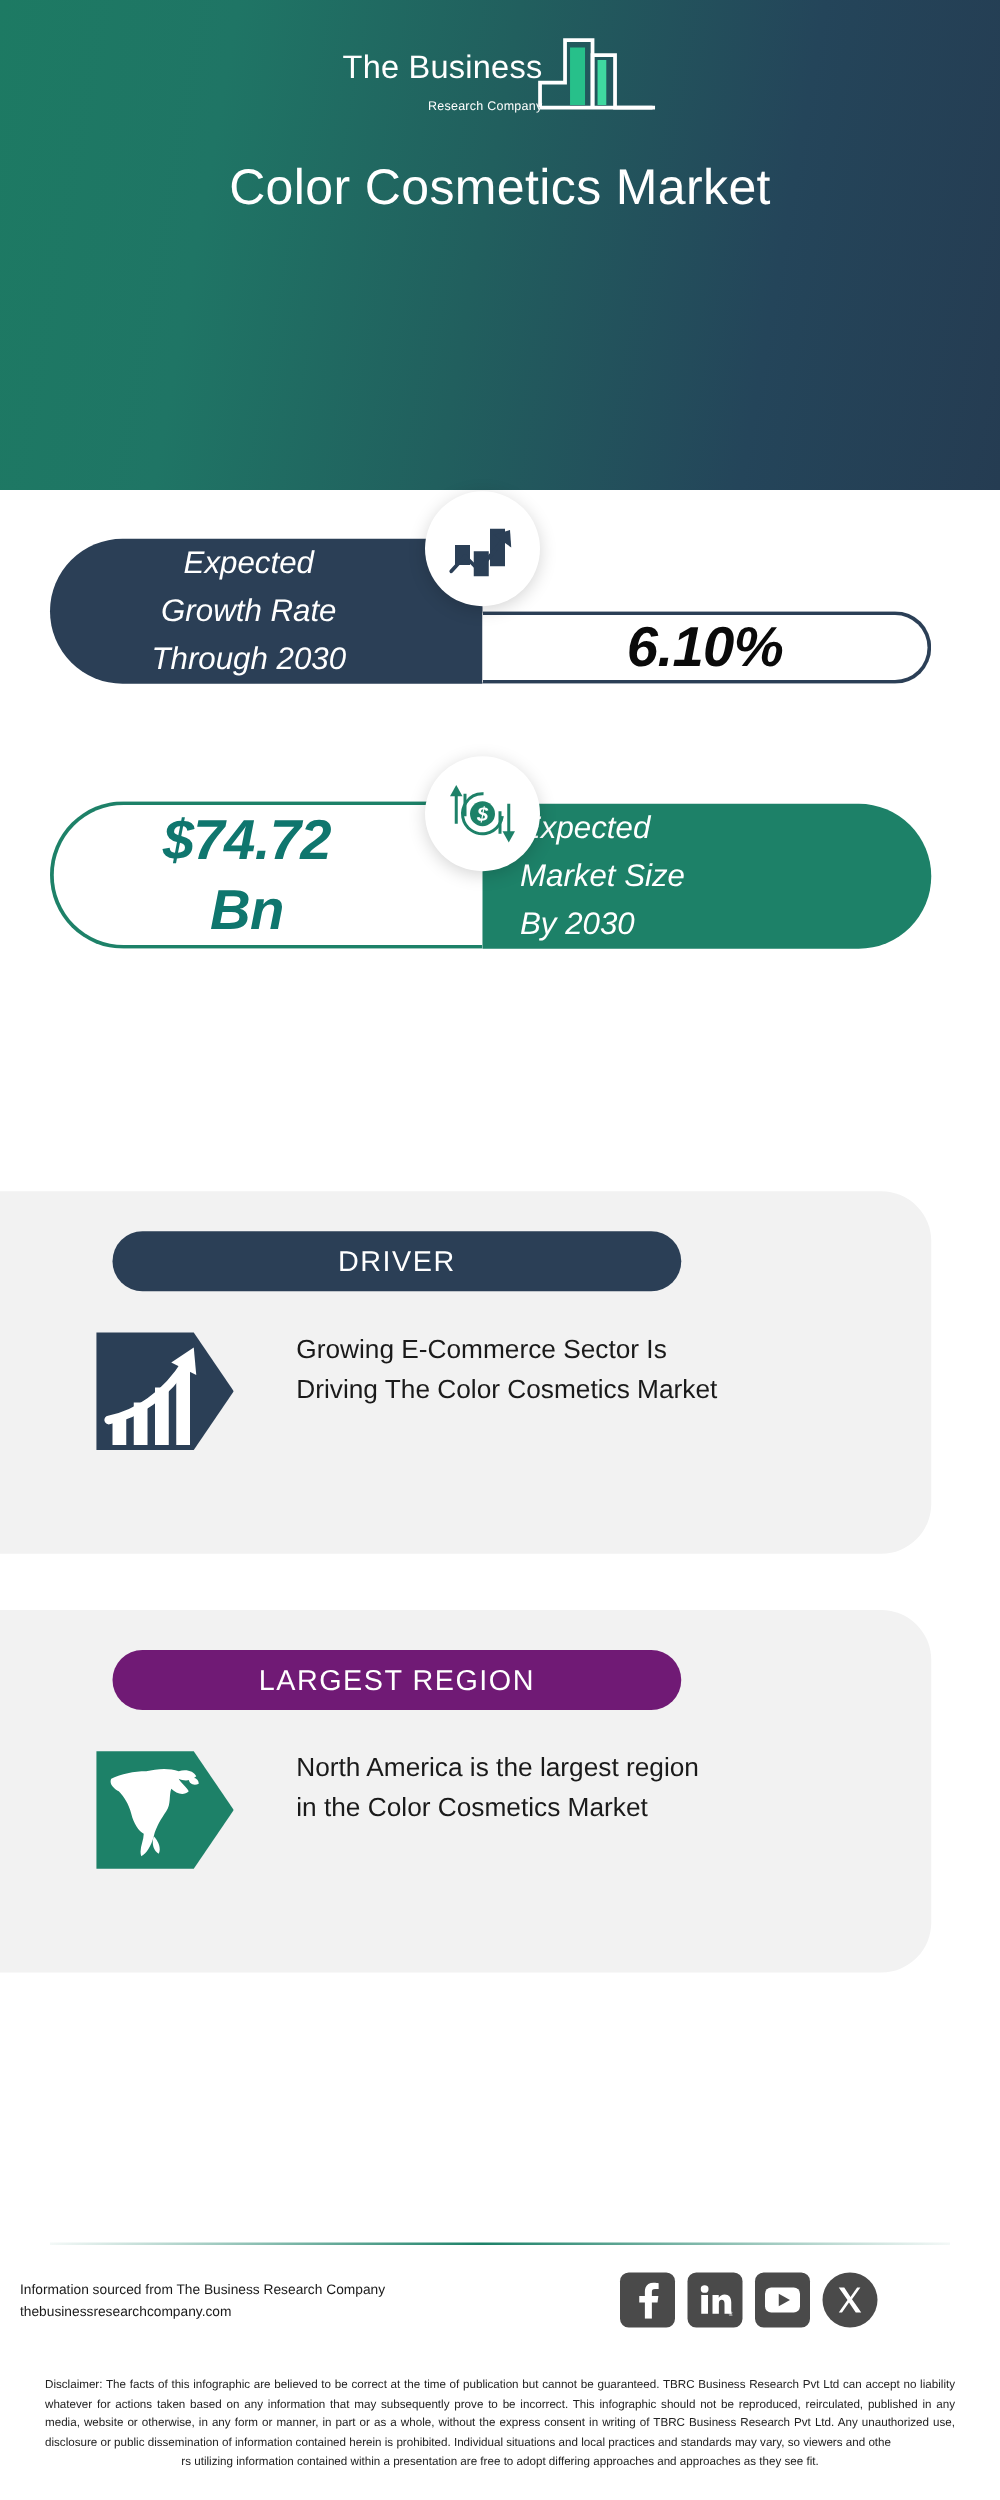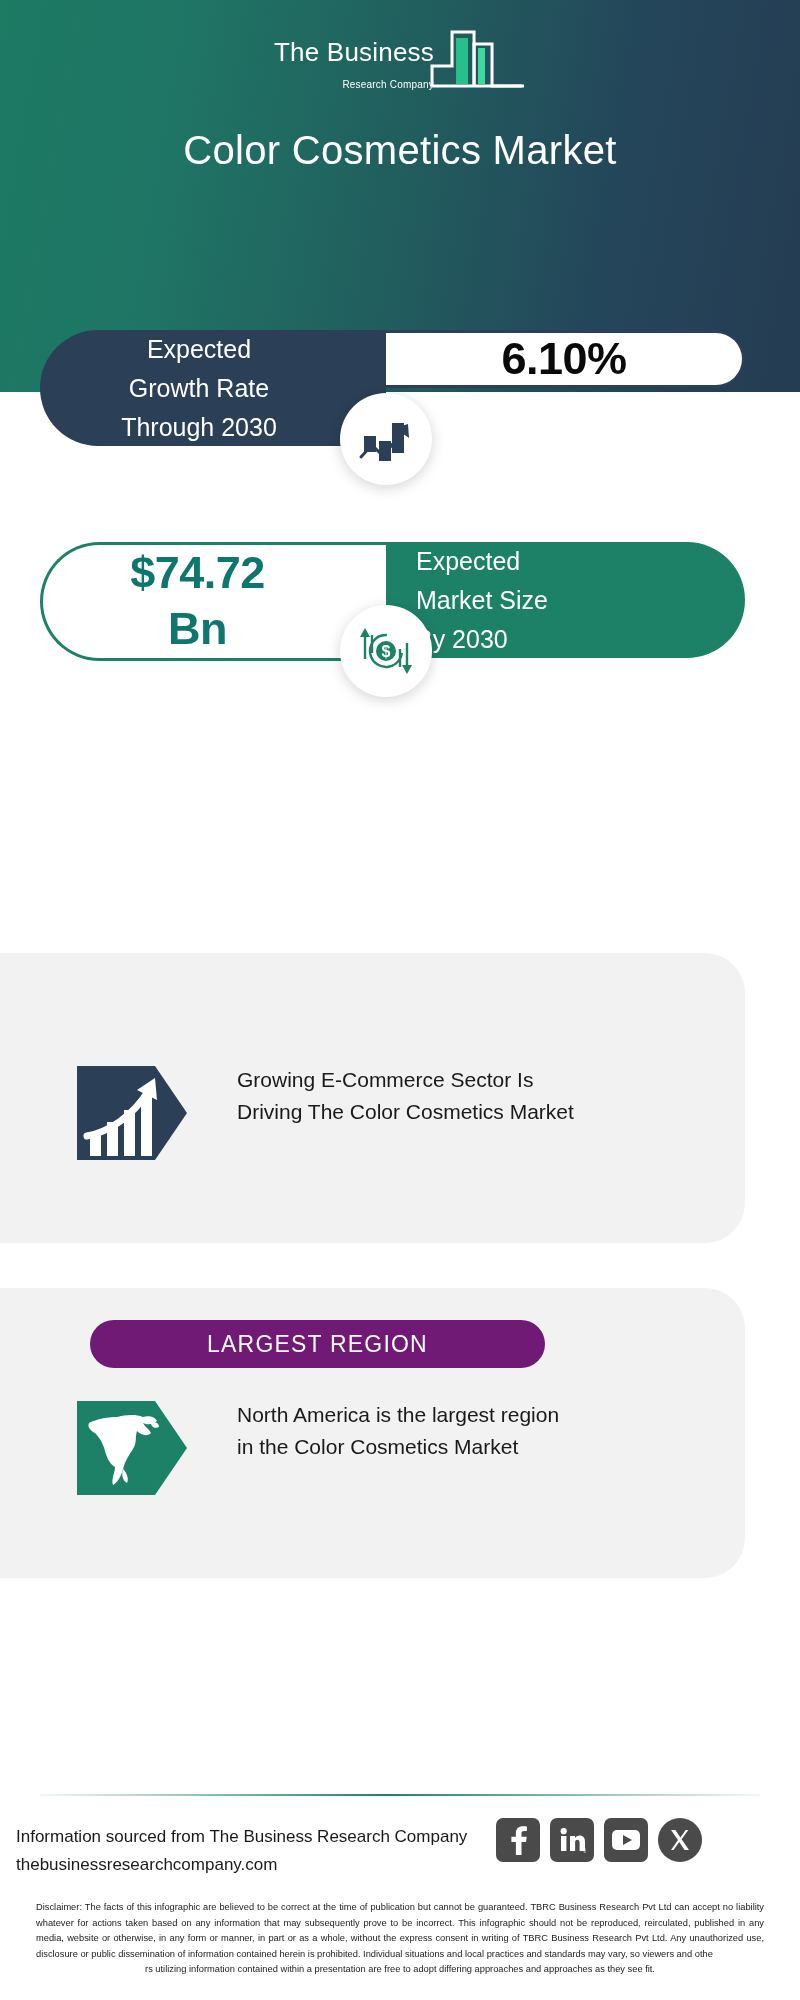--- a/index.html
+++ b/index.html
@@ -52,22 +52,23 @@
     color: #ffffff;
     font-size: 40px;
     font-weight: 400;
     letter-spacing: 0.3px;
   }
 
   
   .stat-card {
     position: absolute;
     display: flex;
-    align-items: flex-start;
+    align-items: flex-end;
     height: 217px;
+    font-style: italic;
   }
 
   
   .card-growth { left: 40px; top: 330px; width: 705px; }
   .card-growth .panel-solid {
     width: 346px;
     background: #2b3f56;
     border-radius: 88px 0 0 88px;
     display: flex;
     align-items: center;
@@ -205,21 +206,21 @@
   .footer-rule {
     position: absolute;
     left: 40px; top: 1794px;
     width: 720px; height: 2px;
     background: linear-gradient(90deg, rgba(29,129,104,0.05) 0%, #1d8168 48%, rgba(29,129,104,0.05) 100%);
   }
   .footer-src {
     position: absolute;
     left: 16px; top: 1823px;
     color: #1a1a1a;
-    font-size: 17px;
+    font-size: 11px;
     line-height: 1.65;
   }
   .social-row {
     position: absolute;
     left: 496px; top: 1818px;
     display: flex;
     gap: 10px;
   }
   .social-icon {
     width: 44px; height: 44px;
@@ -310,20 +311,21 @@
       <polygon points="8,5 13,14 3,14" fill="#1d8168"></polygon>
       <line x1="15" y1="30" x2="15" y2="12" stroke="#1d8168" stroke-width="2.4"></line>
       <line x1="50" y1="20" x2="50" y2="46" stroke="#1d8168" stroke-width="2.4"></line>
       <polygon points="50,51 45,42 55,42" fill="#1d8168"></polygon>
       <line x1="43" y1="26" x2="43" y2="44" stroke="#1d8168" stroke-width="2.4"></line>
     </svg>
   </div>
 </div>
 
 <div class="section-panel panel-driver">
+  <div class="section-pill pill-driver">DRIVER</div>
   <div class="section-body">
     <div class="section-icon">
       <svg width="110" height="110" viewBox="0 0 110 110">
         <polygon points="0,8 78,8 110,55 78,102 0,102" fill="#2b3f56"></polygon>
         <rect x="13" y="76" width="11" height="22" fill="#ffffff"></rect>
         <rect x="30" y="64" width="11" height="34" fill="#ffffff"></rect>
         <rect x="47" y="52" width="11" height="46" fill="#ffffff"></rect>
         <rect x="64" y="38" width="11" height="60" fill="#ffffff"></rect>
         <path d="M10,78 C32,74 56,58 72,32" fill="none" stroke="#ffffff" stroke-width="7" stroke-linecap="round"></path>
         <polygon points="78,20 80,42 60,32" fill="#ffffff"></polygon>

